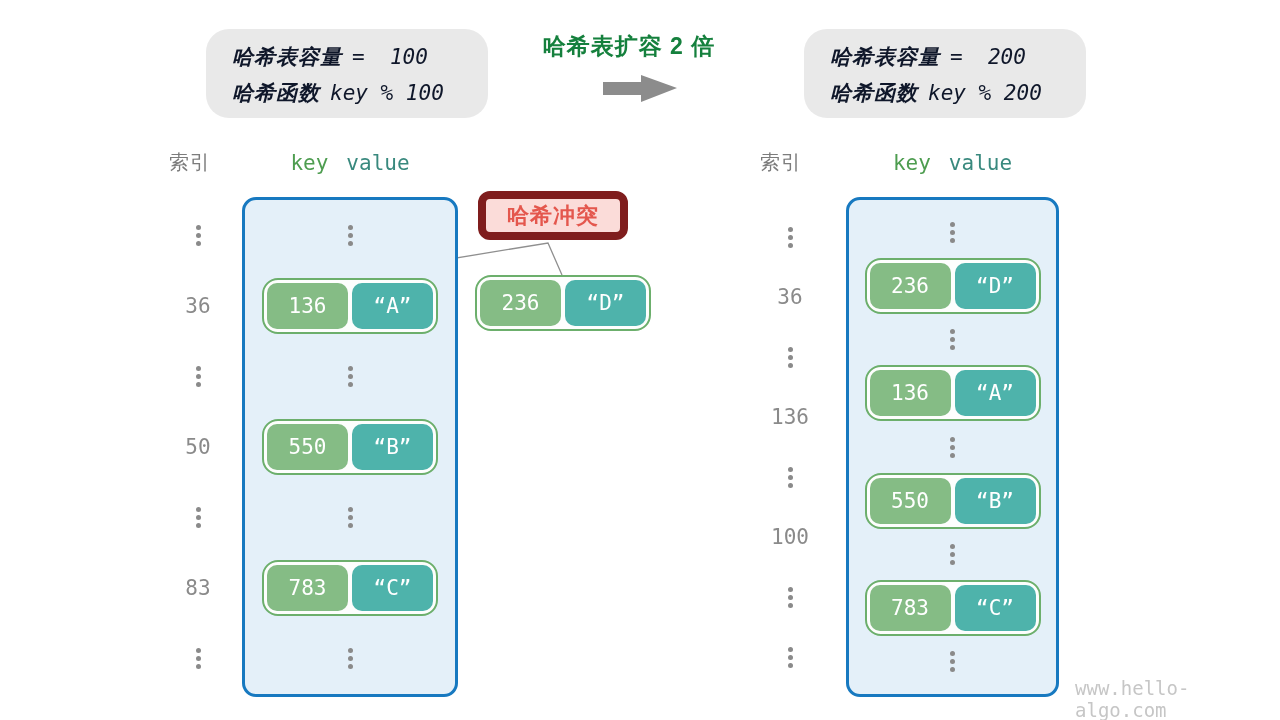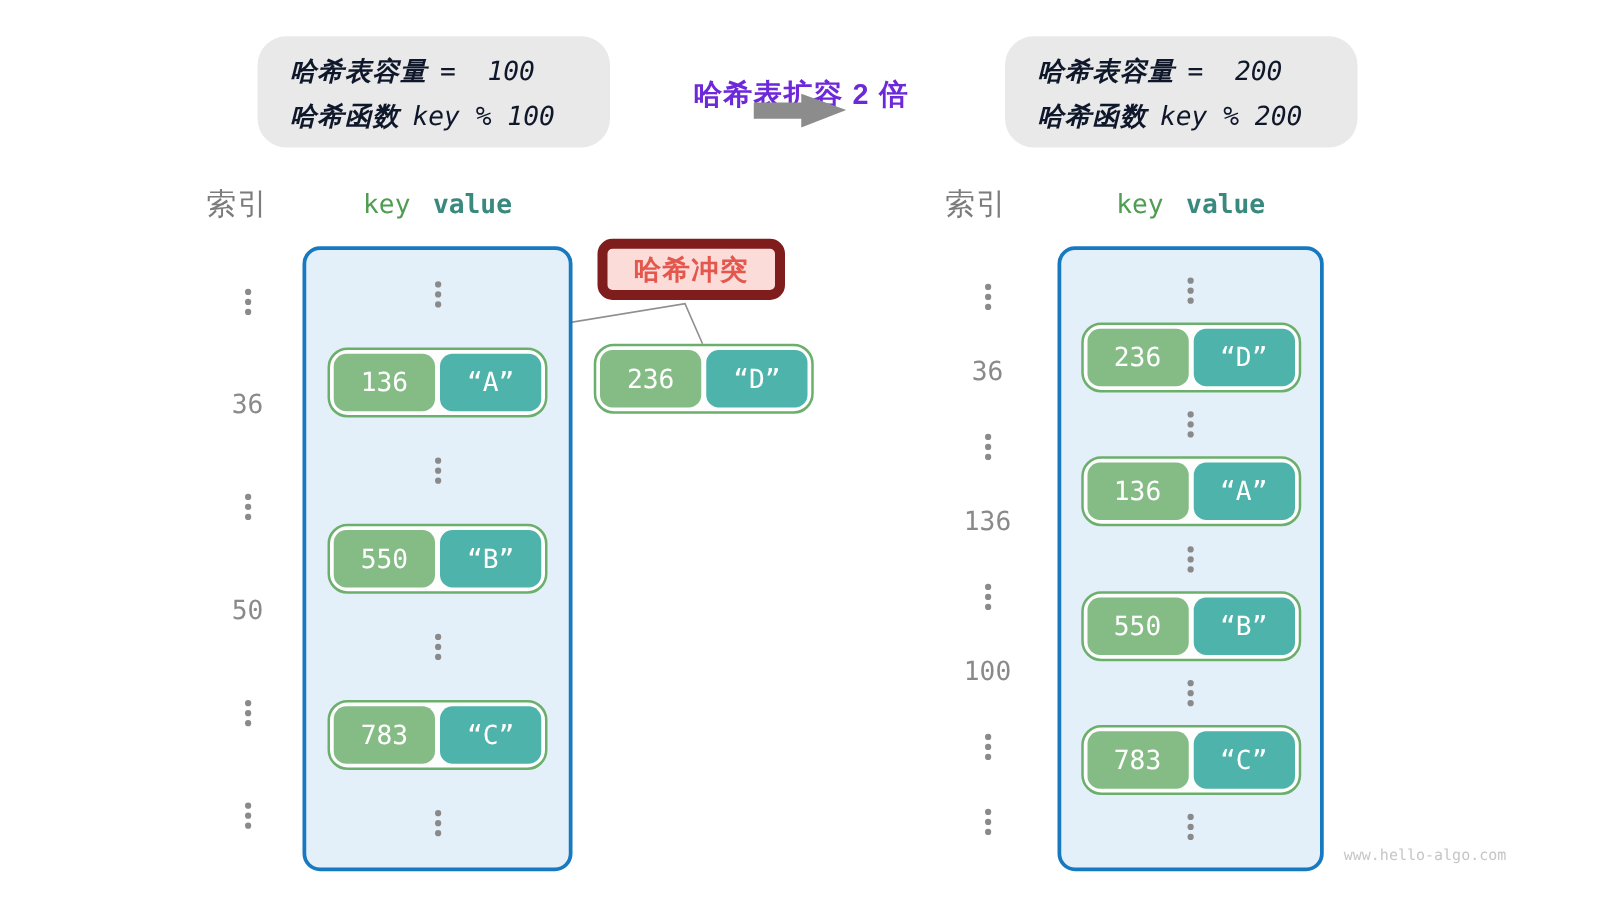--- a/index.html
+++ b/index.html
@@ -13,35 +13,35 @@
     box-sizing:border-box; padding:10px 0 0 26px; color:#0f172a;font-style:italic;
   }
   #box-before { left:206px; top:29px; width:282px; height:89px; }
   #box-after  { left:804px; top:29px; width:282px; height:89px; }
   .info-line { height:36px; display:flex; align-items:center; font-size:21px; }
   .info-line .cjk  { font-weight:bold; letter-spacing:1px; }
   .info-line .mono { font-family:"DejaVu Sans Mono", monospace; margin-left:10px; white-space:pre; }
 
   
   .main-title {
-    position:absolute; left:520px; top:31px; width:242px; text-align:center;
-    font-size:23px; font-weight:bold; color:#6d28d9; letter-spacing:1px;margin-top:29px;
+    position:absolute; left:508px; top:31px; width:242px; text-align:center;
+    font-size:23px; font-weight:bold; color:#15803d; letter-spacing:1px;
   }
   .arrow-svg { position:absolute; left:600px; top:71px; }
 
   
   .col-hdr { position:absolute; top:149px; height:27px; display:flex; align-items:center; justify-content:center; }
-  .hdr-index { color:#7C7C7C; font-size:24px; letter-spacing:1px; }
+  .hdr-index { color:#7C7C7C; font-size:20px; letter-spacing:1px; }
   #hdr-idx-left  { left:158px; width:64px; }
   #hdr-idx-right { left:749px; width:64px; }
   .hdr-kv { font-family:"DejaVu Sans Mono", monospace; font-size:21px; gap:18px; }
   #hdr-kv-left  { left:242px; width:216px; }
   #hdr-kv-right { left:846px; width:213px; }
   .hdr-key   { color:#4E9D50; }
-  .hdr-value { color:#39897E;font-weight:bold; }
+  .hdr-value { color:#39897E; }
 
   
   .index-col {
     position:absolute; top:197px; height:500px; width:76px;
     display:flex; flex-direction:column; box-sizing:border-box;
   }
   #idx-left  { left:160px; padding:3px 0; }
   #idx-right { left:752px; padding:10px 0; }
   .idx { font-family:"DejaVu Sans Mono", monospace; font-size:21px; color:#8A8A8A; }
 
@@ -77,21 +77,21 @@
     position:absolute; left:478px; top:191px; width:150px; height:49px;
     box-sizing:border-box; background:#FBDCD9; border:8px solid #7f1d1d; border-radius:12px;
     display:flex; align-items:center; justify-content:center;
     font-size:22px; font-weight:bold; color:#E4574D; letter-spacing:1px;
   }
   #collision-pair-slot { position:absolute; left:475px; top:275px; }
   .connector-svg { position:absolute; left:0; top:0; pointer-events:none; }
 
   .watermark {
     position:absolute; left:1075px; top:677px;
-    font-family:"DejaVu Sans Mono", monospace; font-size:12px; color:#C6C6C6;
+    font-family:"DejaVu Sans Mono", monospace; font-size:19px; color:#C6C6C6;
   }
 </style>
 </head>
 <body>
 
 <div class="canvas">
 
   <div class="info-box" id="box-before">
     <div class="info-line">
       <span class="cjk">哈希表容量</span>
@@ -156,20 +156,23 @@
         <span class="idx">50</span>
       </div>
       <div class="slot">
         <div class="dots">
           <i></i>
           <i></i>
           <i></i>
         </div>
       </div>
       <div class="slot">
+        <span class="idx">83</span>
+      </div>
+      <div class="slot">
         <div class="dots">
           <i></i>
           <i></i>
           <i></i>
         </div>
       </div>
     </div>
   <div class="htable" id="tbl-left">
       <div class="slot">
         <div class="dots">

